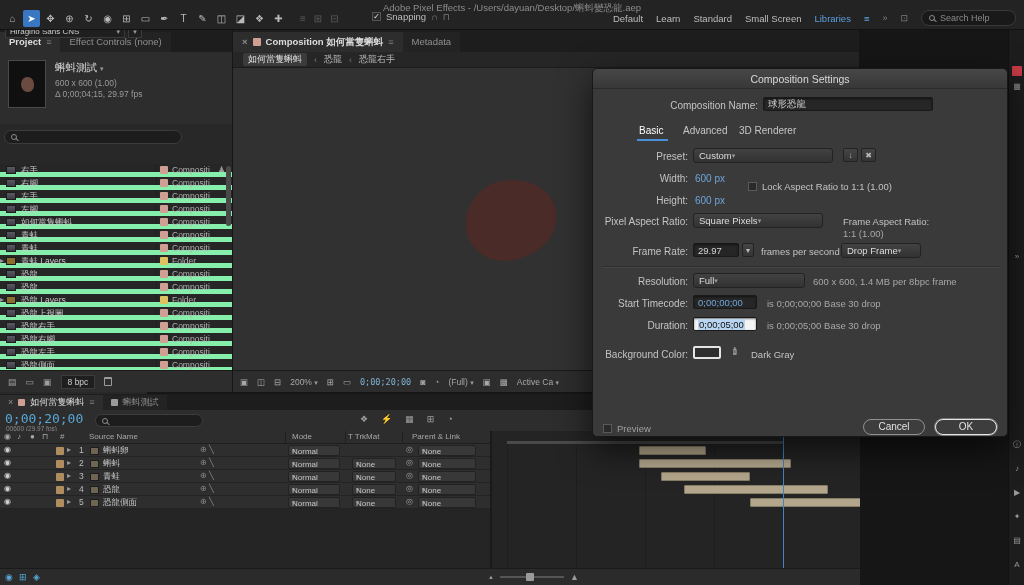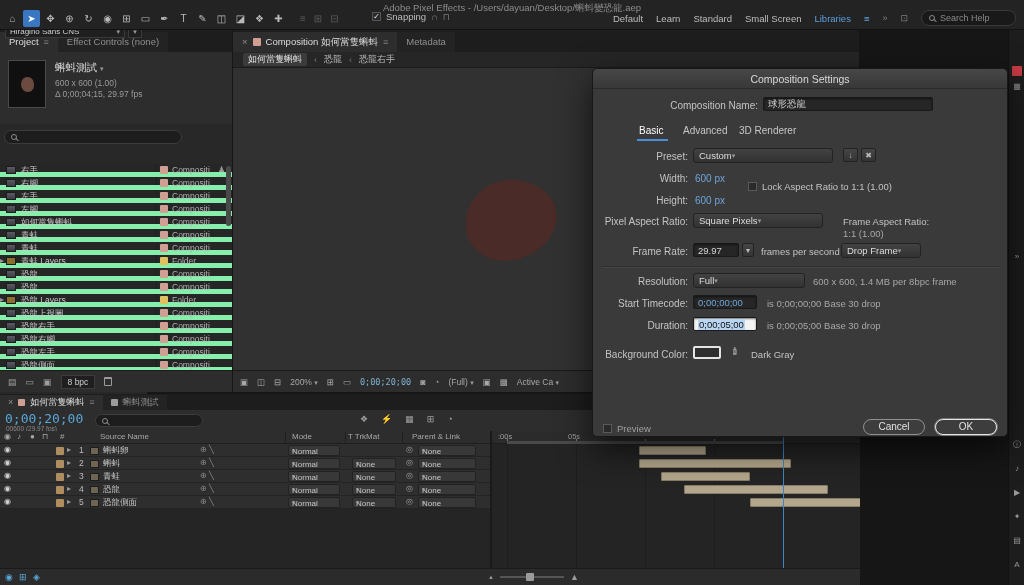--- a/index.html
+++ b/index.html
@@ -33,21 +33,21 @@
           position:relative; display:inline-block; flex:none; }
   .lens::after { content:""; position:absolute; width:4px; height:1px; background:#8a8a8a;
                  transform:rotate(45deg); right:-3px; bottom:-1px; }
 
   
   .panel { position:absolute; background:#282828; }
   .tabbar { position:absolute; left:0; top:0; right:0; height:22px; background:#1d1d1d;
             display:flex; align-items:flex-end; }
   .tab { height:20px; line-height:20px; padding:0 9px; font-size:9.5px; color:#8f8f8f;
          background:#232323; display:flex; align-items:center; gap:5px; }
-  .tab.active { background:#2d2d2d; color:#ddd; }
+  .tab.active { background:#2d2d2d; color:#ddd;font-weight:bold; }
   .chip { display:inline-block; width:8px; height:8px; border-radius:1px; }
   .menu-ico { color:#7e7e7e; font-size:9px; }
 
   
   .project { left:0; top:30px; width:232px; height:362px; }
   .pinfo { position:absolute; left:0; top:22px; width:232px; height:72px; background:#2d2d2d; }
   .pthumb { position:absolute; left:8px; top:8px; width:38px; height:48px; background:#101010;
             border:1px solid #4a4a4a; }
   .pthumb .blobmini { position:absolute; left:12px; top:16px; width:13px; height:15px;
             background:#6b4a40; border-radius:50% 50% 45% 55%; }
@@ -530,21 +530,21 @@
       <span>⊞</span>
       <span>◔</span>
     </div>
   </div>
   <div class="thead">
     <span style="left:4px;">◉</span>
     <span style="left:17px;">♪</span>
     <span style="left:30px;">●</span>
     <span style="left:42px;">⊓</span>
     <span style="left:60px;">#</span>
-    <span style="left:100px;">Source Name</span>
+    <span style="left:89px;">Source Name</span>
     <span style="left:200px; letter-spacing:2px;margin-top:45px;">✦╲fx▦◎⊙</span>
     <span style="left:292px;">Mode</span>
     <span style="left:348px;">T TrkMat</span>
     <span style="left:412px;">Parent &amp; Link</span>
   </div>
   <div class="tcol-div" style="left:285px;"></div>
   <div class="tcol-div" style="left:345px;"></div>
   <div class="tcol-div" style="left:402px;"></div>
 
   <div class="lrow" style="top:50px;">
@@ -654,29 +654,20 @@
       </div>
   </div>
   <div class="tempty"></div>
 
   <div class="ttrack">
     <div class="gline" style="left:15px;"></div>
     <div class="gline" style="left:84px;"></div>
     <div class="gline" style="left:153px;"></div>
     <div class="gline" style="left:222px;"></div>
     <div class="gline" style="left:291px;"></div>
-    <div class="truler">
-      <span class="abs" style="left:6px; top:1px;">:00s</span>
-      <span class="abs" style="left:76px; top:1px;">05s</span>
-      <span class="tick" style="left:15px;"></span>
-        <span class="tick" style="left:84px;"></span>
-      <span class="tick" style="left:153px;"></span>
-        <span class="tick" style="left:222px;"></span>
-      <span class="tick" style="left:291px;"></span>
-    </div>
     <div class="workarea"></div>
     <div class="tbar" style="left:147px; top:15px; width:67px;"></div>
     <div class="tbar" style="left:147px; top:28px; width:152px;"></div>
     <div class="tbar" style="left:169px; top:41px; width:89px;"></div>
     <div class="tbar" style="left:192px; top:54px; width:144px;"></div>
     <div class="tbar" style="left:258px; top:67px; width:112px;"></div>
     <div class="cti" style="left:291px;"></div>
   </div>
 
   <div class="tfoot">

